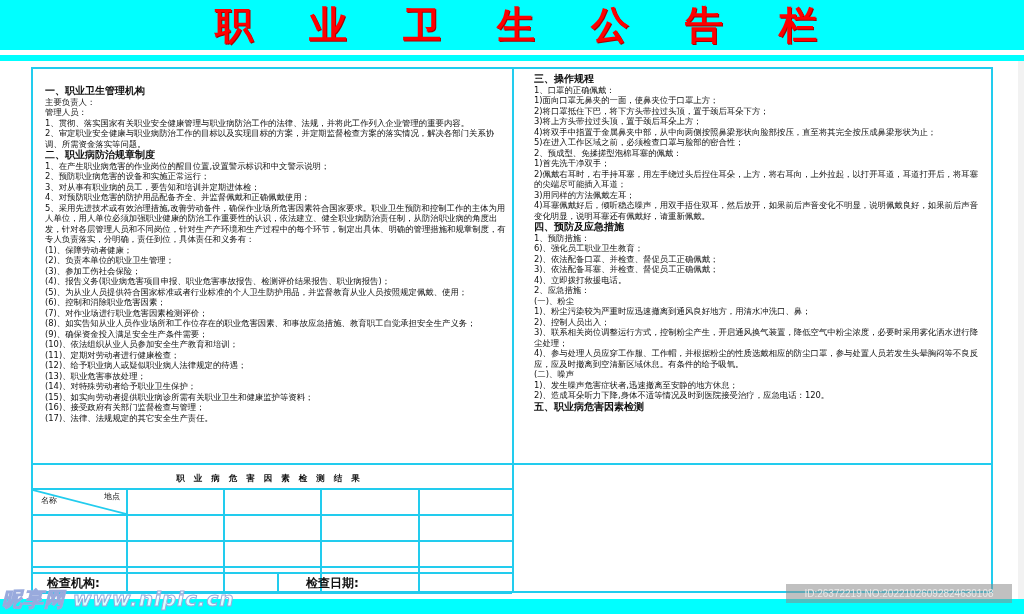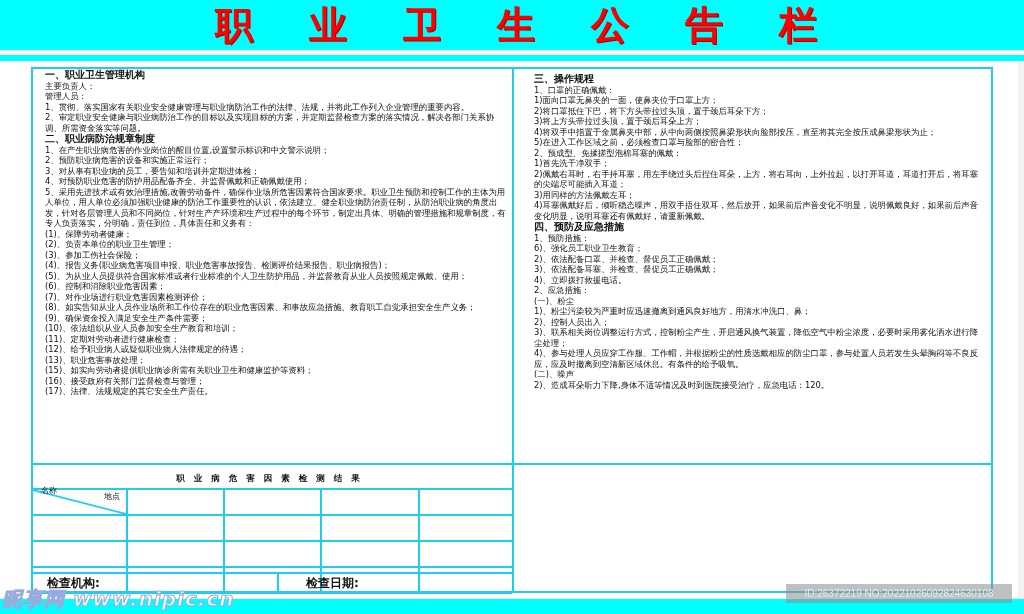--- a/index.html
+++ b/index.html
@@ -12,35 +12,35 @@
   .stripe { position: absolute; left: 0; top: 55px; width: 1024px; height: 6px; background: #00ffff; }
   .bottom-band { position: absolute; left: 0; top: 599px; width: 1024px; height: 15px; background: #00ffff; }
   .right-edge { position: absolute; left: 1018px; top: 61px; width: 6px; height: 538px; background: #f2f2f2; }
 
   .panel { position: absolute; border: 2px solid #22ccee; background: #fff; }
   .left-panel { left: 31px; top: 67px; width: 483px; height: 398px; }
   .right-panel { left: 512px; top: 67px; width: 481px; height: 398px; }
   .right-empty { left: 512px; top: 463px; width: 481px; height: 130px; }
 
   .txt { font-size: 8.4px; line-height: 10.5px; }
-  .left-panel .txt { padding: 0 6px 0 12px; }
+  .left-panel .txt { padding: 16px 6px 0 12px; }
   .right-panel .txt { padding: 4px 8px 0 20px; }
   .h { font-weight: bold; font-size: 10px; line-height: 11.5px; }
   .p { }
 
   .table-box { position: absolute; left: 31px; top: 463px; width: 483px; height: 130px; border: 2px solid #22ccee; background: #fff; }
   .t-title { position: absolute; left: 0; top: 3px; width: 100%; height: 20px; text-align: center; font-size: 8.5px; font-weight: bold; letter-spacing: 9px; line-height: 20px; }
   .grid { position: absolute; left: 0; top: 23px; width: 100%; border-collapse: collapse; }
   .grid td { border: 2px solid #22ccee; height: 21px; padding: 12px; position: relative; }
   .grid tr:first-child td { border-top-width: 2px; }
   .grid td:first-child { border-left: none; }
   .grid td:last-child { border-right: none; }
   .diag { position: absolute; left: 0; top: 0; width: 100%; height: 100%; }
   .diag-loc { position: absolute; right: 6px; top: 1px; font-size: 8px; }
-  .diag-name { position: absolute; left: 8px; bottom: 18px; font-size: 8px; }
+  .diag-name { position: absolute; left: 8px; bottom: 8px; font-size: 8px; }
   .footer-row { position: absolute; left: 0; top: 107px; width: 100%; height: 20px; border-top: 2px solid #22ccee; }
   .footer-row .cell { position: absolute; top: 0; height: 100%; font-size: 12px; font-weight: bold; line-height: 18px; }
   .fc1 { left: 0; width: 246px; padding-left: 14px; border-right: 2px solid #22ccee; }
   .fc2 { left: 246px; width: 233px; padding-left: 16px; margin-left: 11px; }
 
   .wm-left { position: absolute; left: 2px; top: 586px; font-size: 20px; font-weight: bold; font-style: italic; color: rgba(255,255,255,0.85); -webkit-text-stroke: 1px #9ad; letter-spacing: 1px; }
   .wm-right { position: absolute; left: 786px; top: 584px; width: 226px; height: 19px; background: rgba(140,140,140,0.55); color: #e8e8e8; font-size: 10px; line-height: 19px; text-align: center; font-family: "Liberation Sans", sans-serif; }
 </style>
 </head>
 <body>
@@ -71,20 +71,21 @@
       <div class="p">(4)、报告义务(职业病危害项目申报、职业危害事故报告、检测评价结果报告、职业病报告)；</div>
       <div class="p">(5)、为从业人员提供符合国家标准或者行业标准的个人卫生防护用品，并监督教育从业人员按照规定佩戴、使用；</div>
       <div class="p">(6)、控制和消除职业危害因素；</div>
       <div class="p">(7)、对作业场进行职业危害因素检测评价；</div>
       <div class="p">(8)、如实告知从业人员作业场所和工作位存在的职业危害因素、和事故应急措施、教育职工自觉承担安全生产义务；</div>
       <div class="p">(9)、确保资金投入满足安全生产条件需要；</div>
       <div class="p">(10)、依法组织从业人员参加安全生产教育和培训；</div>
       <div class="p">(11)、定期对劳动者进行健康检查；</div>
       <div class="p">(12)、给予职业病人或疑似职业病人法律规定的待遇；</div>
       <div class="p">(13)、职业危害事故处理；</div>
+      <div class="p">(14)、对特殊劳动者给予职业卫生保护；</div>
       <div class="p">(15)、如实向劳动者提供职业病诊所需有关职业卫生和健康监护等资料；</div>
       <div class="p">(16)、接受政府有关部门监督检查与管理；</div>
       <div class="p">(17)、法律、法规规定的其它安全生产责任。</div>
     </div>
 </div>
 
 <div class="panel right-panel">
   <div class="txt" id="right-lines">
       <div class="h">三、操作规程</div>
       <div class="p">1、口罩的正确佩戴：</div>
@@ -104,21 +105,23 @@
       <div class="p">2)、依法配备口罩、并检查、督促员工正确佩戴；</div>
       <div class="p">3)、依法配备耳塞、并检查、督促员工正确佩戴；</div>
       <div class="p">4)、立即拨打救援电话。</div>
       <div class="p">2、应急措施：</div>
       <div class="p">(一)、粉尘</div>
       <div class="p">1)、粉尘污染较为严重时应迅速撤离到通风良好地方，用清水冲洗口、鼻；</div>
       <div class="p">2)、控制人员出入；</div>
       <div class="p">3)、联系相关岗位调整运行方式，控制粉尘产生，开启通风换气装置，降低空气中粉尘浓度，必要时采用雾化洒水进行降尘处理；</div>
       <div class="p">4)、参与处理人员应穿工作服、工作帽，并根据粉尘的性质选戴相应的防尘口罩，参与处置人员若发生头晕胸闷等不良反应，应及时撤离到空清新区域休息。有条件的给予吸氧。</div>
       <div class="p">(二)、噪声</div>
+      <div class="p">1)、发生噪声危害症状者,迅速撤离至安静的地方休息；</div>
       <div class="p">2)、造成耳朵听力下降,身体不适等情况及时到医院接受治疗，应急电话：120。</div>
+      <div class="h">五、职业病危害因素检测</div>
     </div>
 </div>
 
 <div class="panel right-empty"></div>
 
 <div class="table-box">
   <div class="t-title">职业病危害因素检测结果</div>
   <table class="grid">
     <tbody>
         <tr>

